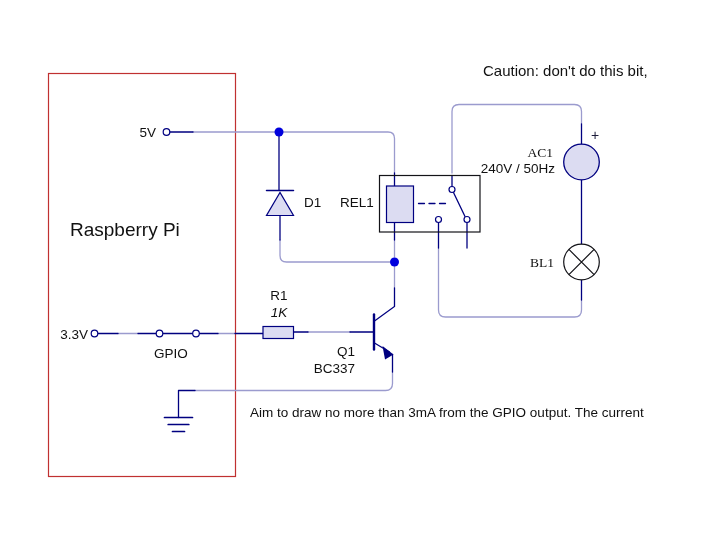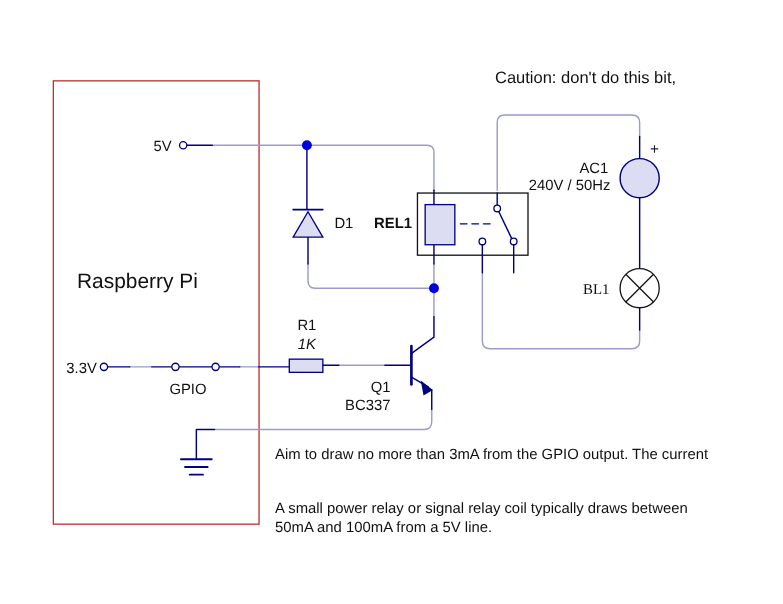--- a/index.html
+++ b/index.html
@@ -2,22 +2,22 @@
 <html><head>
 <meta charset="utf-8">
 <style>
   html,body{margin:0;padding:0;background:#fff;}
   #canvas{position:relative;width:712px;height:549px;background:#ffffff;overflow:hidden;
           font-family:"Liberation Sans","DejaVu Sans",sans-serif;color:#111;}
   #schematic-svg{position:absolute;left:0;top:0;}
   .lbl{position:absolute;font-size:13.5px;line-height:15px;white-space:pre;color:#111;}
   .lbl.right{text-align:right;}
   .lbl.center{text-align:center;}
-  .board-title{font-size:19px;line-height:22px;margin-top:27px;}
-  .caution{font-size:15px;line-height:20px;}
+  .board-title{font-size:19px;line-height:22px;}
+  .caution{font-size:15px;line-height:20px;margin-left:33px;}
   .note{font-size:13.5px;line-height:18px;}
   .plus{font-size:14px;color:#1c1c3a;}
 </style>
 </head>
 <body>
 
 <div id="canvas">
 
   <svg id="schematic-svg" width="712" height="549" viewBox="0 0 712 549">
 
@@ -102,29 +102,28 @@
       <circle cx="279" cy="132" r="4.5"></circle>
       <circle cx="394.5" cy="262" r="4.5"></circle>
     </g>
   </svg>
 
   <div class="lbl right" style="right:556px;top:124.5px;">5V</div>
   <div class="lbl right" style="right:624px;top:326.5px;">3.3V</div>
   <div class="lbl" style="left:154px;top:346px;">GPIO</div>
   <div class="lbl board-title" style="left:70px;top:219px;">Raspberry Pi</div>
   <div class="lbl" style="left:304px;top:195px;">D1</div>
-  <div class="lbl" style="left:340px;top:195px;font-weight:bold;">REL1</div>
+  <div class="lbl" style="left:340px;top:195px;">REL1</div>
   <div class="lbl center" style="left:258px;top:288px;width:42px;">R1</div>
   <div class="lbl center" style="left:258px;top:304.5px;width:42px;font-style:italic;">1K</div>
   <div class="lbl right" style="right:357px;top:344px;">Q1</div>
   <div class="lbl right" style="right:357px;top:360.5px;">BC337</div>
-  <div class="lbl right" style="right:159px;top:145px;">AC1</div>
+  <div class="lbl right" style="right:159px;top:145px;font-family:Liberation Serif, serif;">AC1</div>
   <div class="lbl right" style="right:157px;top:160.5px;">240V / 50Hz</div>
   <div class="lbl plus" style="left:591px;top:128px;">+</div>
   <div class="lbl right" style="right:158px;top:255px;font-family:Liberation Serif, serif;">BL1</div>
 
   <div class="lbl caution" style="left:450px;top:61px;"><div>Caution: don't do this bit,</div></div>
 
   <div class="lbl note" style="left:250px;top:403.5px;"><div>Aim to draw no more than 3mA from the GPIO output. The current</div></div>
 
-  <div class="lbl note" style="left:250px;top:452.5px;"><div>A small power relay or signal relay coil typically draws between</div><div>50mA and 100mA from a 5V line.</div></div>
 
 </div>
 
 </body></html>

